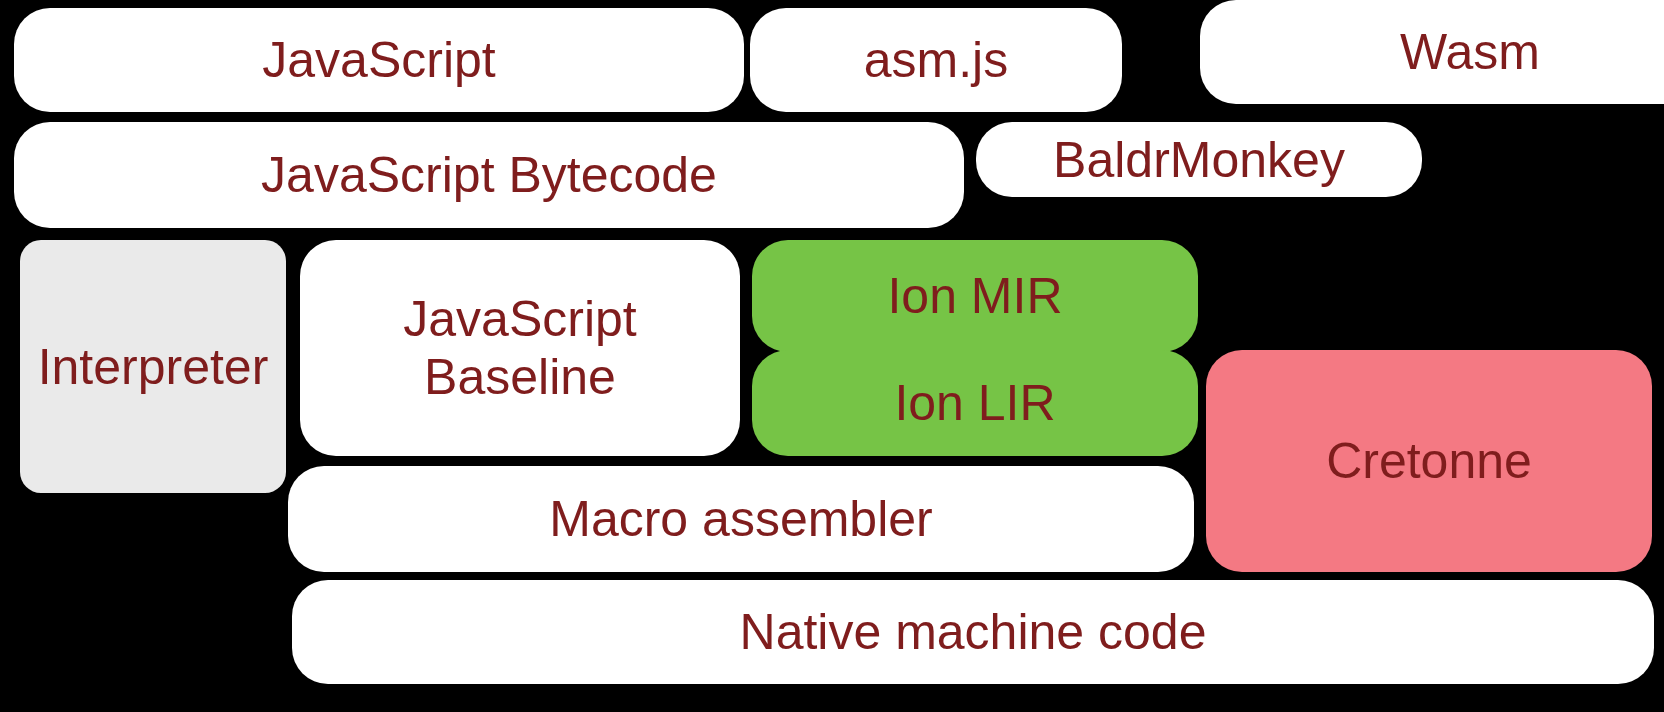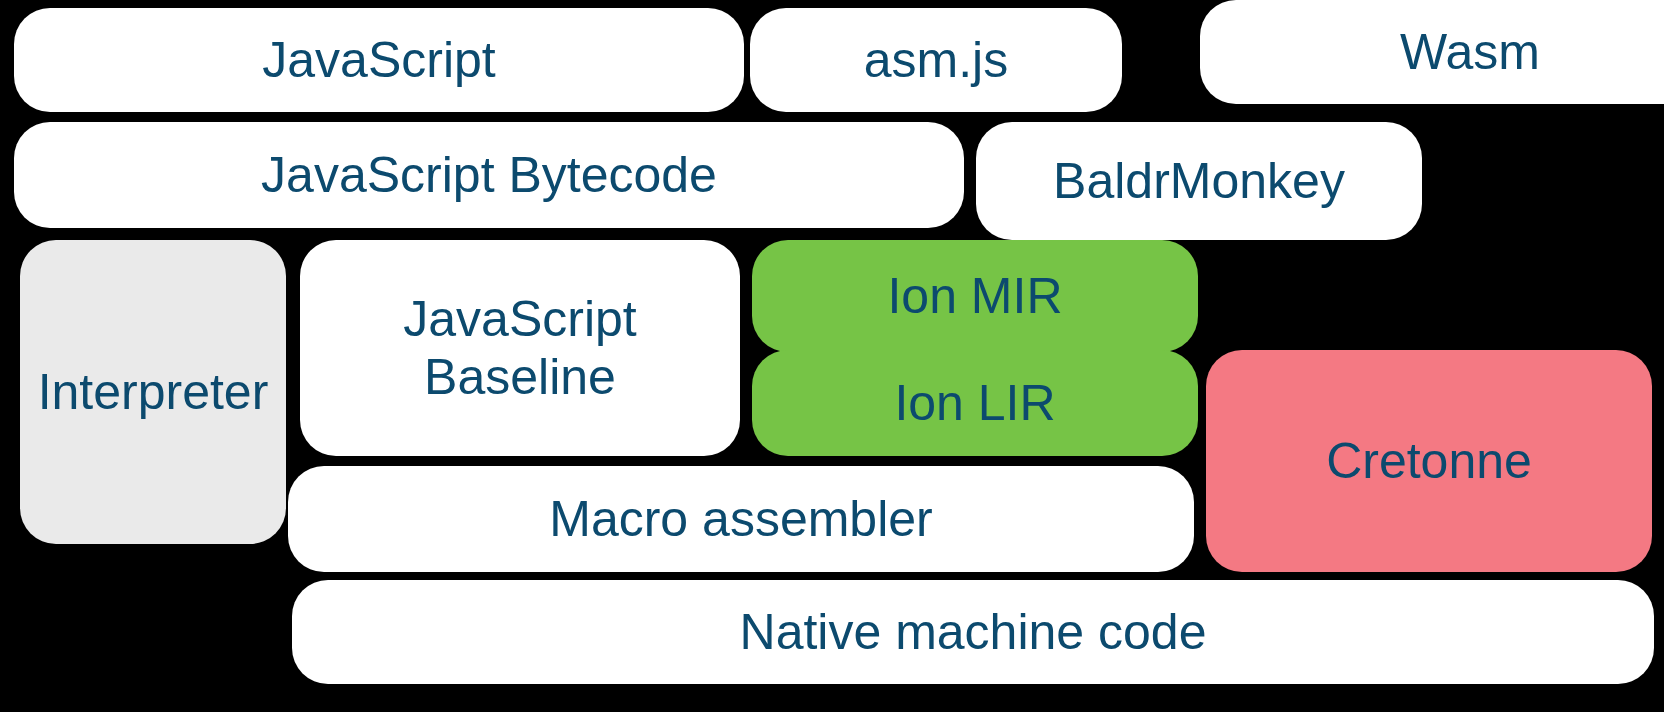--- a/index.html
+++ b/index.html
@@ -17,35 +17,35 @@
   }
   .box {
     position: absolute;
     border-radius: 36px;
     display: flex;
     align-items: center;
     justify-content: center;
     text-align: center;
     font-size: 50px;
     line-height: 58px;
-    color: #0c4a6e;
+    color: #7f1d1d;
     background: #ffffff;
     white-space: pre-line;
   }
   .box.gray  { background: #EAEAEA; }
   .box.green { background: #76C446; }
   .box.pink  { background: #F47983; }
 
   
   #b-javascript        { left: 14px;   top: 8px;   width: 730px;  height: 104px; }
   #b-asmjs             { left: 750px;  top: 8px;   width: 372px;  height: 104px; }
   #b-wasm              { left: 1200px; top: 0;   width: 540px;  height: 104px; text-align: right; }
   #b-bytecode          { left: 14px;   top: 122px; width: 950px;  height: 106px; }
-  #b-baldrmonkey       { left: 976px;  top: 122px; width: 446px;  height: 118px; }
-  #b-interpreter       { left: 20px;   top: 240px; width: 266px;  height: 304px; }
+  #b-baldrmonkey       { left: 976px;  top: 122px; width: 446px;  height: 75px; }
+  #b-interpreter       { left: 20px;   top: 240px; width: 266px;  height: 253px; border-radius: 21px; }
   #b-baseline          { left: 300px;  top: 240px; width: 440px;  height: 216px; }
   #b-ion-mir           { left: 752px;  top: 240px; width: 446px;  height: 112px; }
   #b-ion-lir           { left: 752px;  top: 350px; width: 446px;  height: 106px; }
   #b-cretonne          { left: 1206px; top: 350px; width: 446px;  height: 222px; }
   #b-macro-assembler   { left: 288px;  top: 466px; width: 906px;  height: 106px; }
   #b-native-machine    { left: 292px;  top: 580px; width: 1362px; height: 104px; text-align: right; }
 </style>
 </head>
 <body>
 

